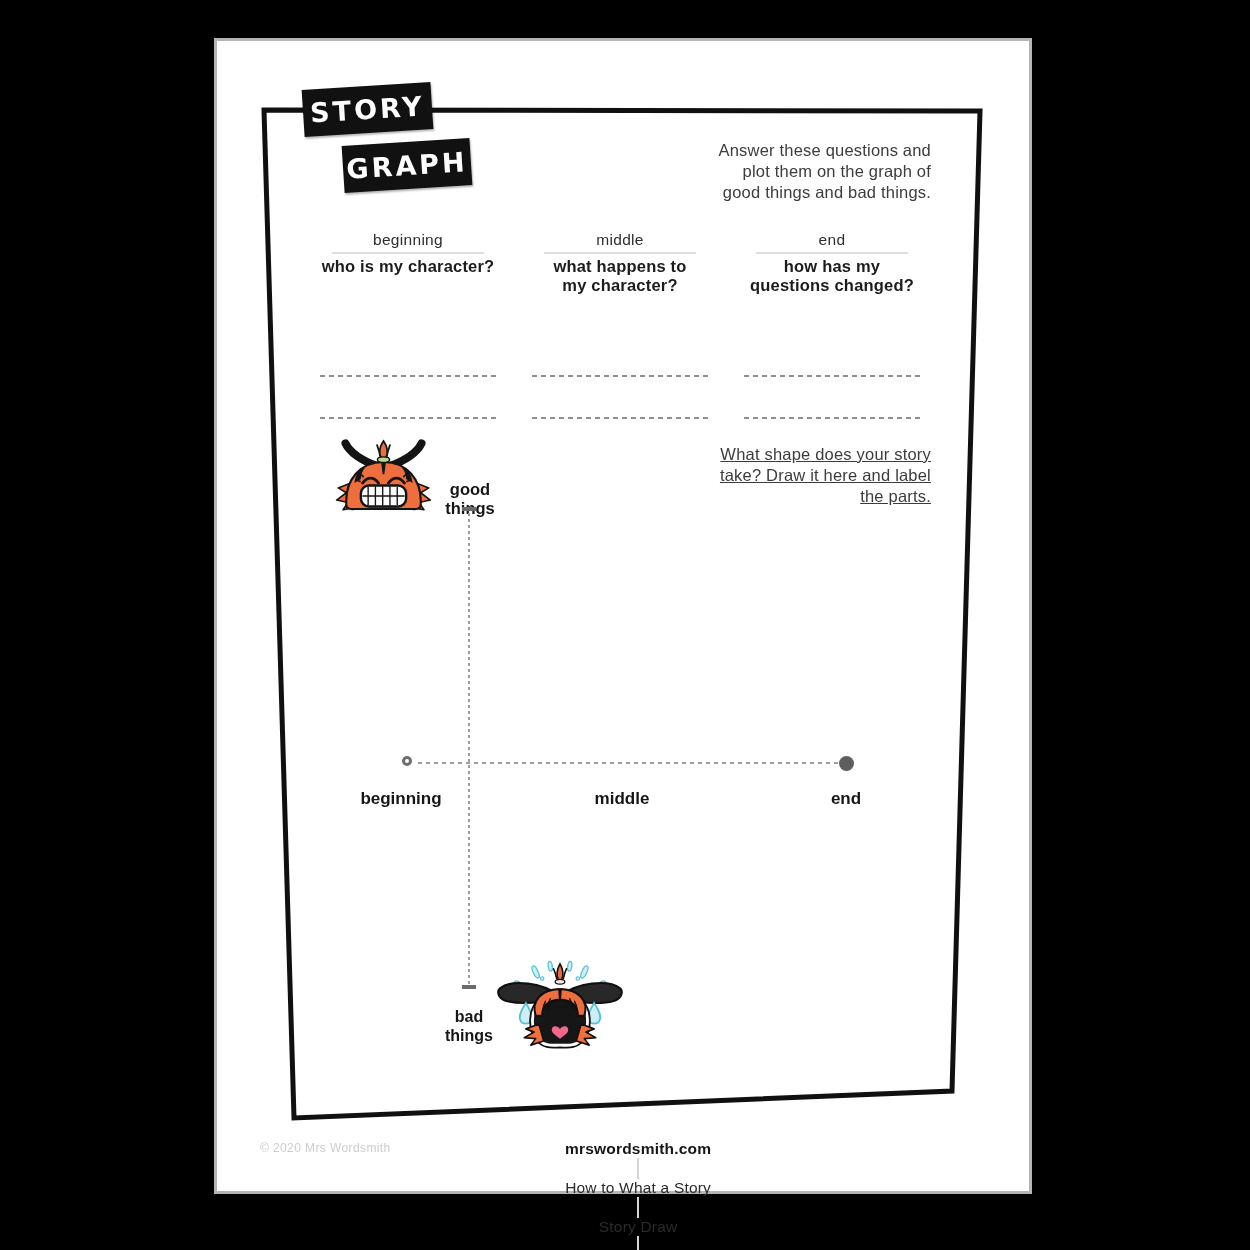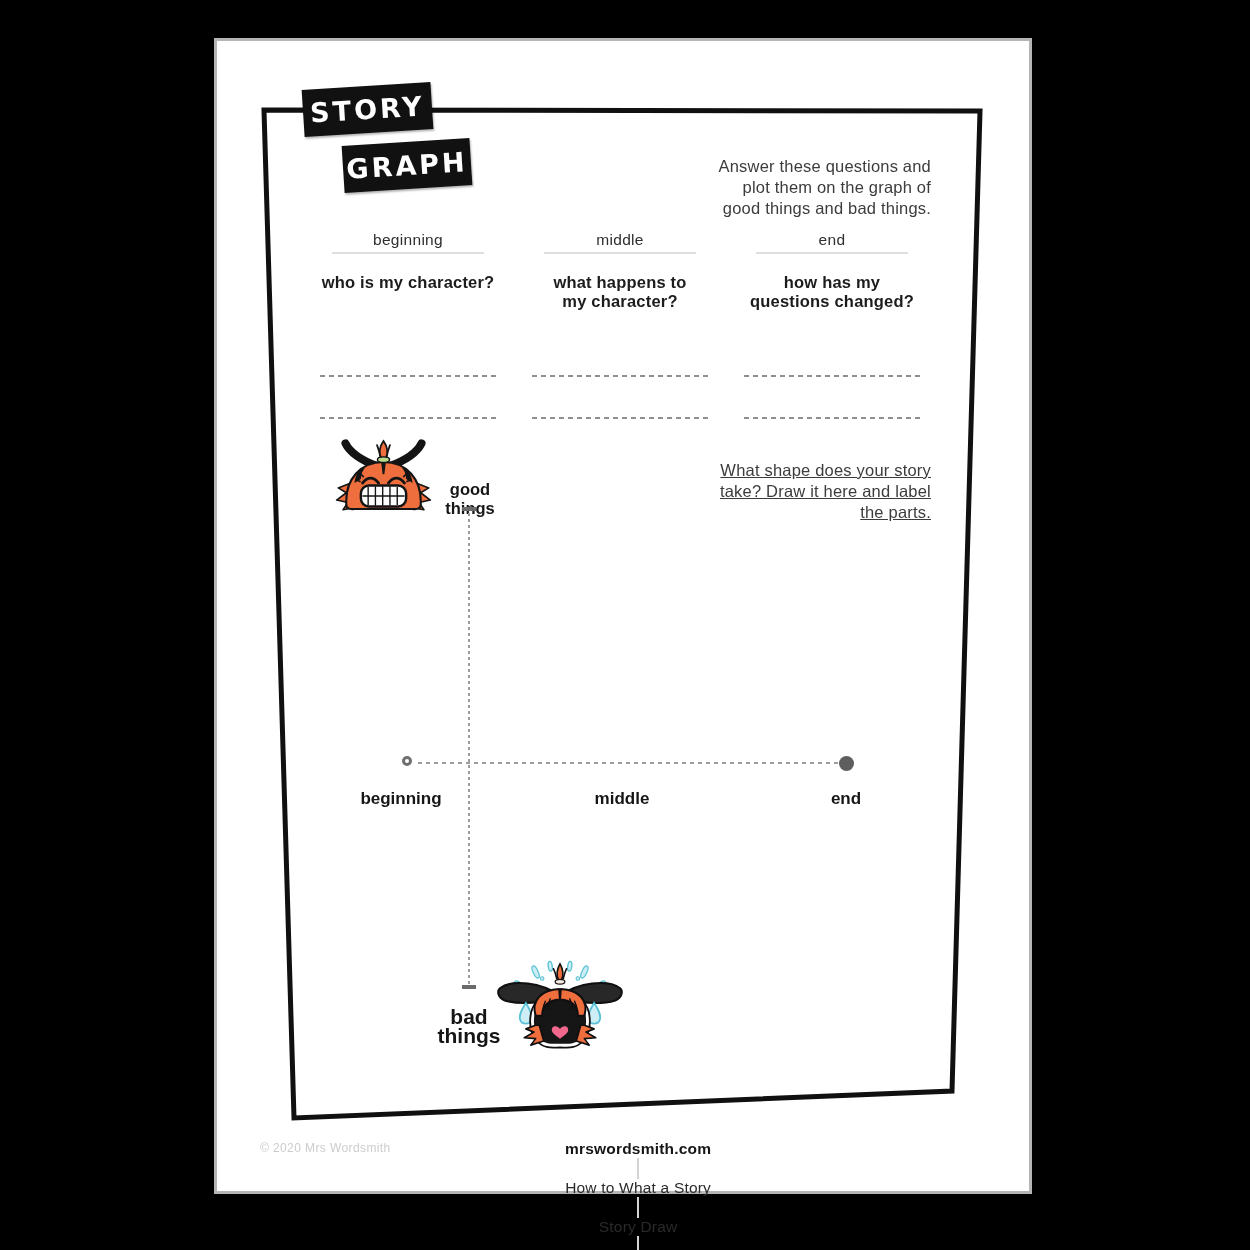--- a/index.html
+++ b/index.html
@@ -11,38 +11,38 @@
 
   .tag { position:absolute; background:#111; color:#fff; display:flex;
          align-items:center; justify-content:center; z-index:3;
          font-weight:bold; font-size:27px; letter-spacing:3px;
          font-family:"DejaVu Sans", sans-serif;
          box-shadow:1px 2px 2px rgba(0,0,0,.28); }
   .tag-story { left:86px; top:45px;  width:129px; height:47px; transform:rotate(-3.6deg); }
   .tag-graph { left:126px; top:101px; width:128px; height:47px; transform:rotate(-3.6deg); }
 
   .rtext { position:absolute; text-align:right; white-space:pre-line;
-           color:#3c3c3c; font-size:16.5px; line-height:21px; letter-spacing:.2px; z-index:2;margin-top:16px; }
+           color:#3c3c3c; font-size:16.5px; line-height:21px; letter-spacing:.2px; z-index:2; }
   .intro-top   { left:414px; top:99px;  width:300px; }
   .shape-note  { left:414px; top:403px; width:300px;text-decoration:underline; }
 
   .qcol { position:absolute; top:190px; width:178px; height:200px; text-align:center; z-index:2; }
   .qcol .stage { font-size:15.5px; color:#2e2e2e; letter-spacing:.3px; }
   .qcol .stage-rule { width:152px; height:2px; background:#dedede; margin:3px auto 0; }
-  .qcol .question { margin-top:19px; font-weight:bold; font-size:16.5px; line-height:19px;
+  .qcol .question { margin-top:3px; font-weight:bold; font-size:16.5px; line-height:19px;
                     color:#1c1c1c; white-space:pre-line; letter-spacing:.2px; }
   .write-line { position:absolute; left:1px; right:1px; height:2px;
       background:repeating-linear-gradient(90deg,#8f8f8f 0 5px,transparent 5px 9px); }
   .wl-1 { top:144px; } .wl-2 { top:186px; }
   .col-1 { left:102px; } .col-2 { left:314px; } .col-3 { left:526px; }
 
   .axis-label { position:absolute; font-weight:bold; color:#161616; text-align:center;
                 white-space:pre-line; z-index:2; }
   .good-label { left:203px; top:439px; width:100px; font-size:16.5px; line-height:19px; }
-  .bad-label  { left:202px; top:966px; width:100px; font-size:21px; line-height:19px; }
+  .bad-label  { left:202px; top:966px; width:100px; font-size:16px; line-height:19px; }
   .x-label { top:748px; width:140px; font-size:17px; }
   .x-beginning { left:114px; } .x-middle { left:335px; } .x-end { left:559px; }
 
   .v-line { position:absolute; left:251px; top:472px; width:2px; height:472px; z-index:2;
       background:repeating-linear-gradient(180deg,#9d9d9d 0 3px,transparent 3px 6px); }
   .v-tick { position:absolute; left:245px; width:14px; height:4px; background:#6b6b6b; z-index:2; }
   .v-tick-top { top:466px; } .v-tick-bottom { top:944px; }
   .h-line { position:absolute; left:201px; top:721px; width:420px; height:2px; z-index:2;
       background:repeating-linear-gradient(90deg,#9d9d9d 0 4px,transparent 4px 8px); }
   .pt-open { position:absolute; left:185px; top:715px; width:10px; height:10px;

